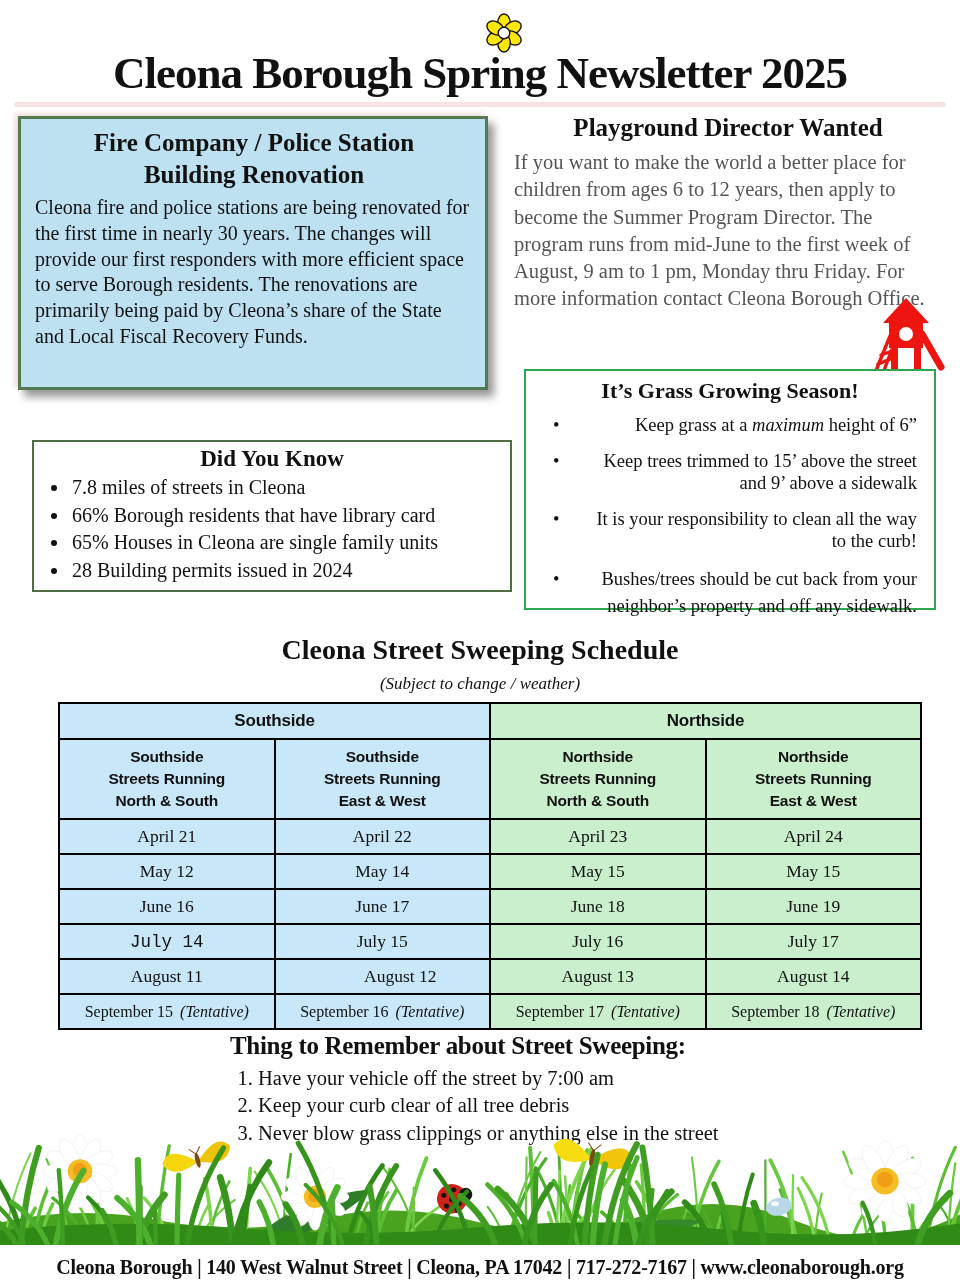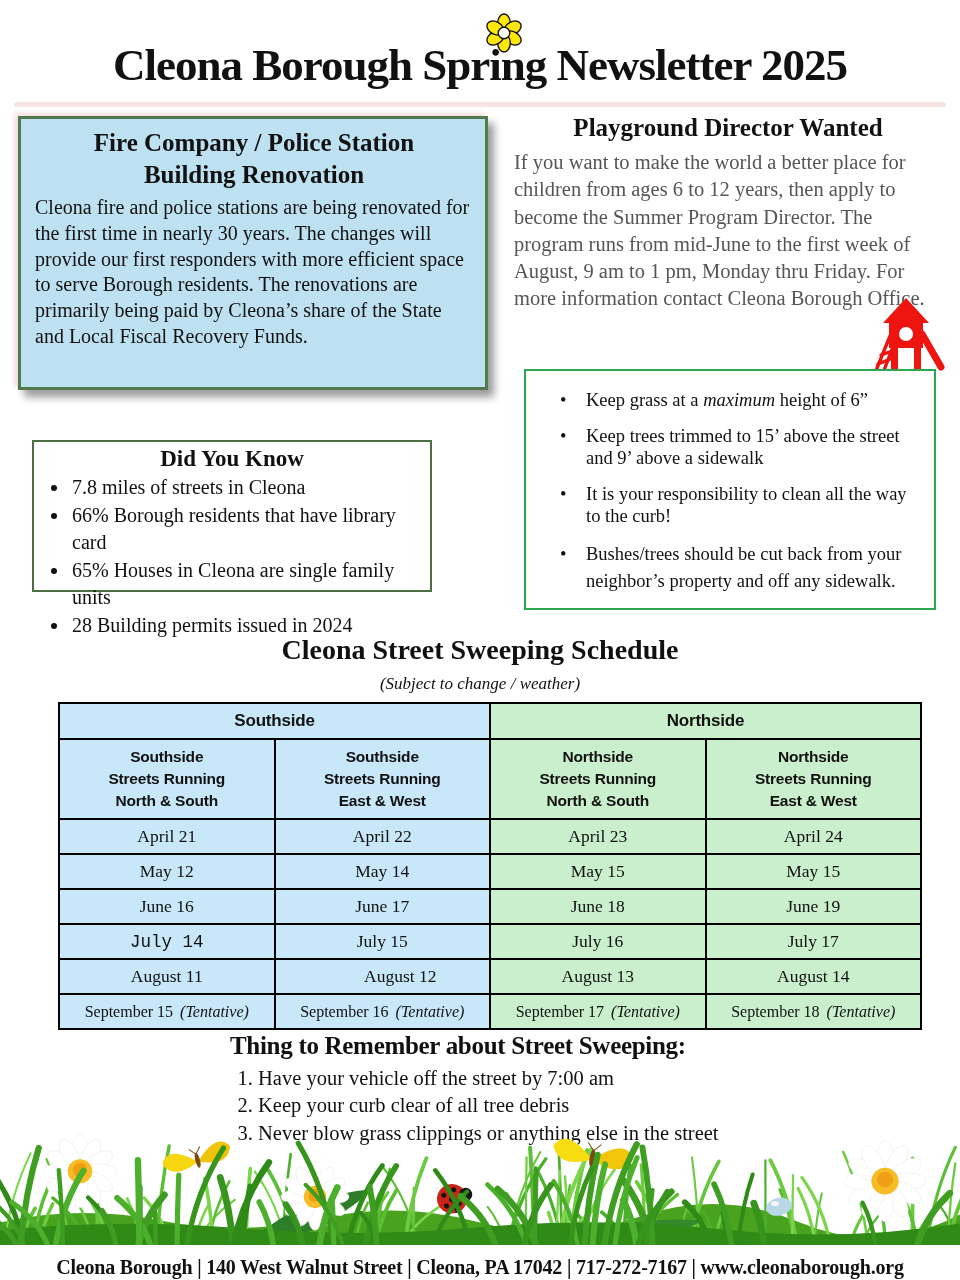--- a/index.html
+++ b/index.html
@@ -2,21 +2,21 @@
 <html><head>
 <meta charset="utf-8">
 <style>
   html,body{margin:0;padding:0;}
   body{
     width:960px;height:1280px;position:relative;background:#ffffff;
     font-family:"Liberation Serif",serif;color:#111;overflow:hidden;
   }
   .abs{position:absolute;}
   
-  .title-wrap{top:40px;left:0;width:960px;text-align:center;}
+  .title-wrap{top:48px;left:0;width:960px;text-align:center;}
   .title-wrap h1{margin:0;font-size:45px;font-weight:bold;letter-spacing:-1px;line-height:1.15;}
   .flower{left:484px;top:10px;width:40px;height:46px;}
   .pink-band{left:14px;top:102px;width:932px;height:5px;background:#f6e3e3;border-radius:3px;}
 
   
   .fire-box{
     left:18px;top:116px;width:470px;height:274px;box-sizing:border-box;
     background:#bee1f1;border:3px solid #53794f;padding:4px 12px 0 14px;
     box-shadow:6px 7px 8px #9a9a9a, -4px -3px 5px #f3dfdf;
   }
@@ -28,28 +28,28 @@
   .playground h2{margin:0 0 7px;font-size:25px;text-align:center;}
   .playground p{margin:0;font-size:20.5px;line-height:1.33;color:#555;}
   .playground-icon{left:866px;top:296px;width:80px;height:80px;}
 
   
   .grass-box{
     left:524px;top:369px;width:412px;height:241px;box-sizing:border-box;
     background:#fff;border:2px solid #2ca84e;padding:4px 10px 6px;
   }
   .grass-box h3{margin:3px 0 10px;font-size:22px;text-align:center;}
-  .grass-box ul{margin:14px;padding:0;list-style:none;}
+  .grass-box ul{margin:7px;padding:0;list-style:none;text-align:right;}
   .grass-box li{position:relative;padding-left:36px;font-size:18.5px;line-height:1.22;margin-bottom:13px;}
   .grass-box li:last-child{line-height:1.45;margin-bottom:0;}
   .grass-box li::before{content:"\2022";position:absolute;left:10px;}
 
   
   .dyk-box{
-    left:32px;top:440px;width:400px;height:152px;box-sizing:border-box;
+    left:32px;top:440px;width:480px;height:152px;box-sizing:border-box;
     border:2px solid #4e6e44;padding:2px 8px 0;background:#fff;
   }
   .dyk-box h3{margin:2px 0 2px;font-size:23px;text-align:center;}
   .dyk-box ul{margin:0 0 0 4px;padding-left:24px;font-size:20px;line-height:1.38;}
   .dyk-box li{padding-left:2px;}
 
   
   .sched-head{top:634px;left:0;width:960px;text-align:center;font-size:28px;font-weight:bold;}
   .sched-sub{top:674px;left:0;width:960px;text-align:center;font-style:italic;font-size:17px;}
   table.sweep{
@@ -114,20 +114,21 @@
   <path d="M56 38 L75 71" stroke="#ee1511" stroke-width="7" stroke-linecap="round" fill="none"></path>
   <g stroke="#ee1511" stroke-width="3.4" stroke-linecap="round">
     <line x1="9" y1="77" x2="24" y2="40"></line>
     <line x1="17" y1="77" x2="31" y2="40"></line>
     <line x1="12" y1="68" x2="27" y2="62"></line>
     <line x1="15" y1="59" x2="29" y2="54"></line>
   </g>
 </svg>
 
 <div class="abs grass-box">
+  <h3>It’s Grass Growing Season!</h3>
   <ul>
     <li><span>Keep grass at a </span><em>maximum</em><span> height of 6”</span></li>
     <li>Keep trees trimmed to 15’ above the street and 9’ above a sidewalk</li>
     <li>It is your responsibility to clean all the way to the curb!</li>
     <li>Bushes/trees should be cut back from your neighbor’s property and off any sidewalk.</li>
   </ul>
 </div>
 
 <div class="abs dyk-box">
   <h3>Did You Know</h3>

